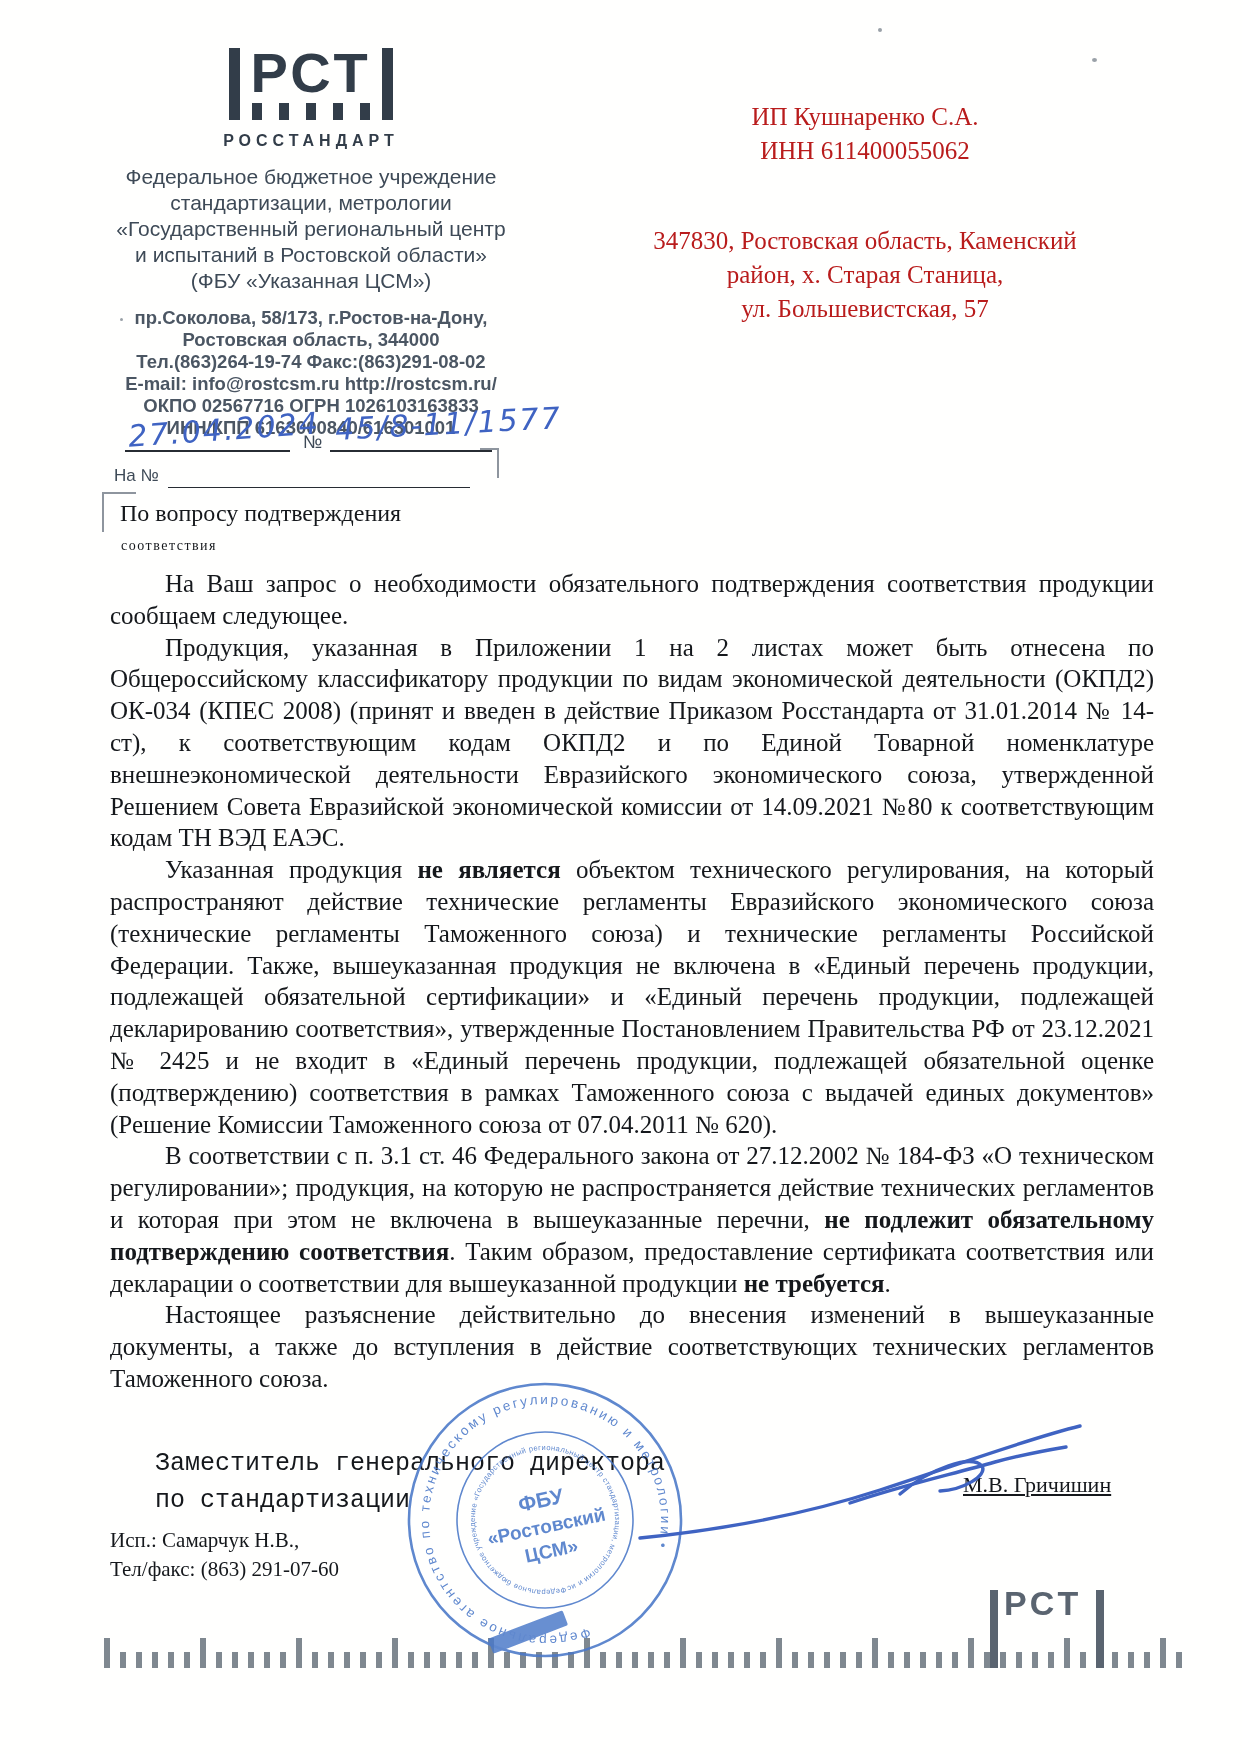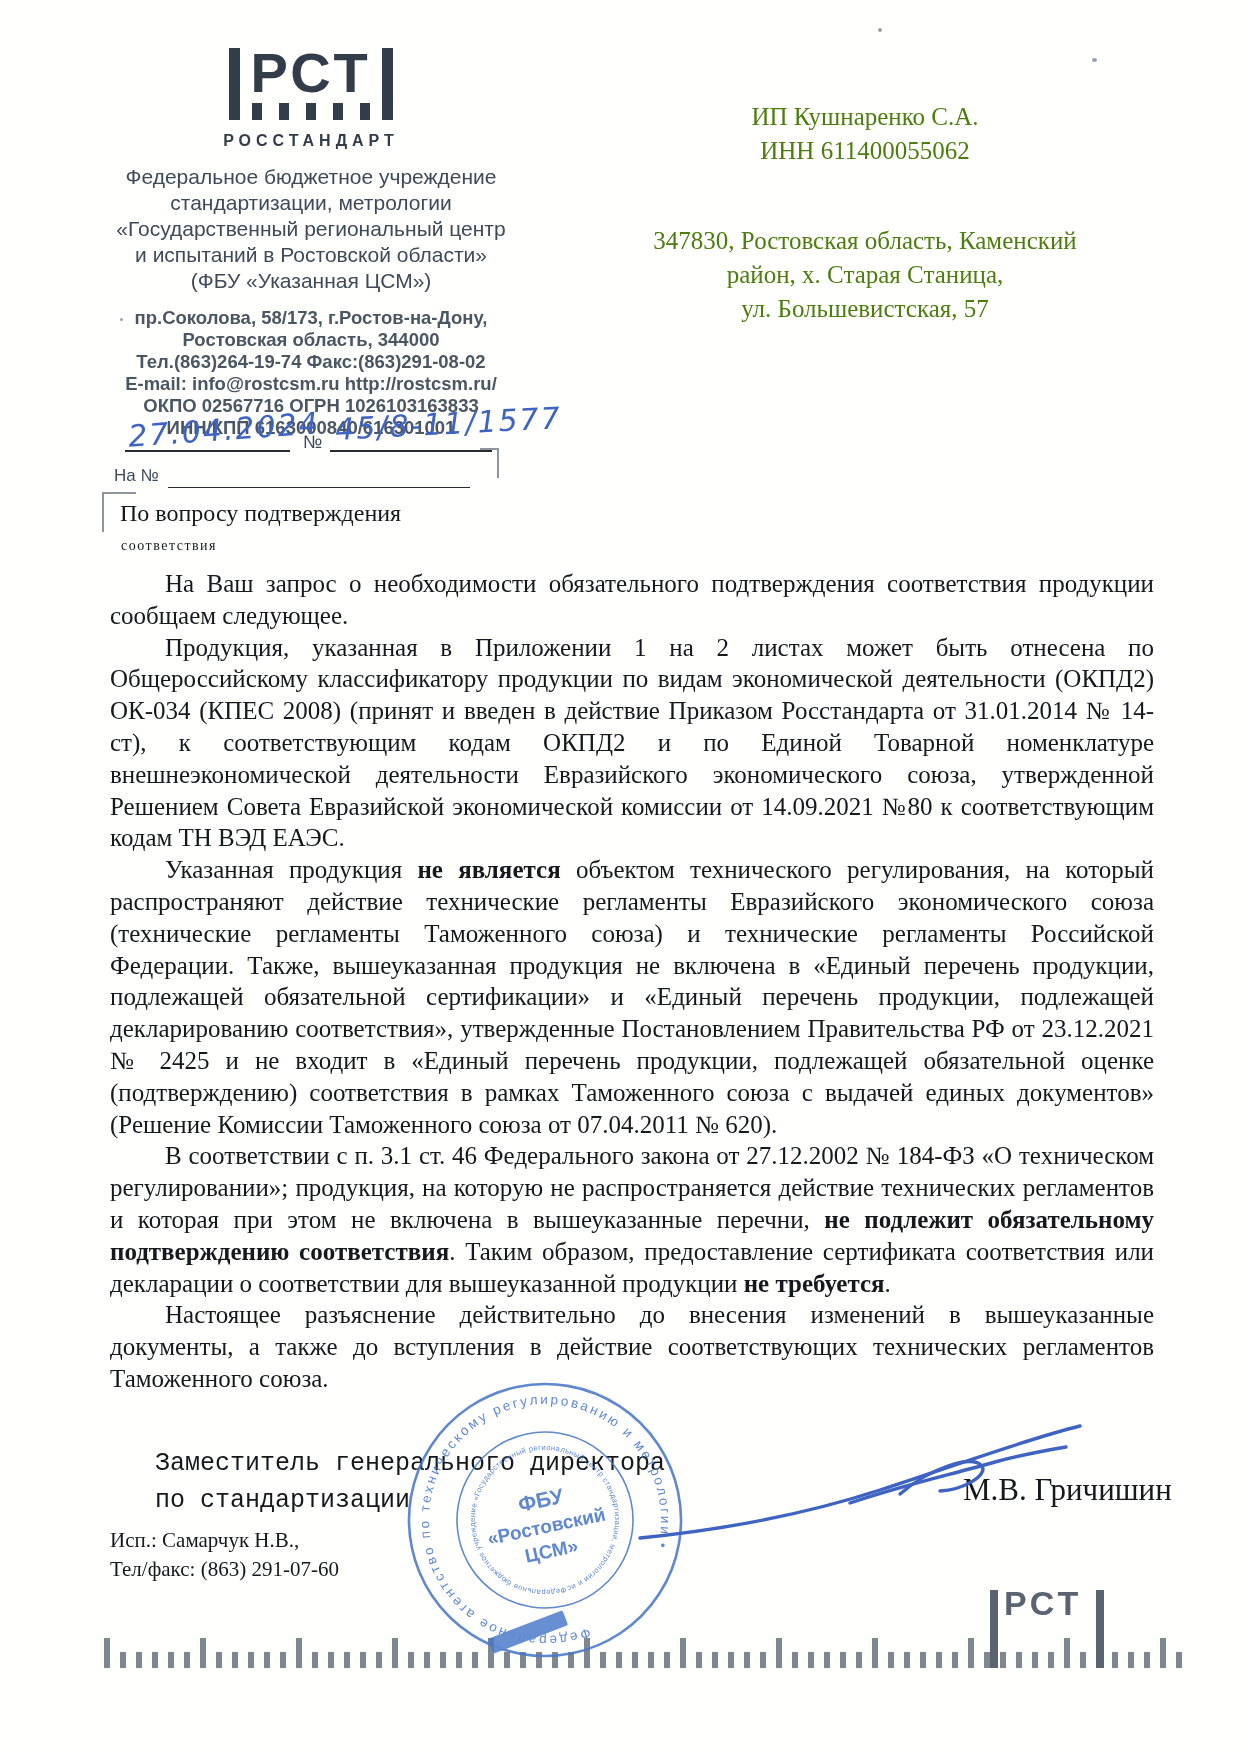--- a/index.html
+++ b/index.html
@@ -31,29 +31,29 @@
   .uline{position:absolute;border-bottom:2px solid #272c33;}
   .num-label{position:absolute;font-family:"Liberation Sans", sans-serif;font-size:18px;color:#3e4a57;}
   .corner{position:absolute;border-color:#8e959e;}
   .corner.tl{border-left:2px solid #8e959e;border-top:2px solid #8e959e;}
   .corner.tr{border-right:2px solid #8e959e;border-top:2px solid #8e959e;}
   
   .subj1{position:absolute;left:120px;top:500px;font-size:24px;}
   .subj2{position:absolute;left:121px;top:538px;font-size:14px;letter-spacing:1.5px;}
   
   .recipient{position:absolute;left:620px;top:100px;width:490px;text-align:center;
-      font-size:25px;line-height:34px;color:#4d7c0f;}
+      font-size:25px;line-height:34px;color:#b91c1c;}
   .recipient .addr{margin-top:56px;}
   
   .body-text{position:absolute;left:110px;top:568px;width:1044px;}
   .para{margin:0;text-align:justify;text-indent:55px;font-size:25px;line-height:31.8px;}
   .para .b{font-weight:bold;}
   
   .sig-pos{position:absolute;left:155px;top:1445px;font-size:25px;line-height:37px;font-family:Liberation Mono, monospace;}
-  .sig-name{position:absolute;left:963px;top:1472px;font-size:31px;}
+  .sig-name{position:absolute;left:963px;top:1472px;font-size:22px;text-decoration:underline;}
   .executor{position:absolute;left:110px;top:1526px;font-size:21px;line-height:29px;}
   
   .stamp{position:absolute;left:395px;top:1370px;width:300px;height:300px;
          transform:rotate(-12deg);opacity:.88;z-index:3;}
   .ink{position:absolute;left:600px;top:1398px;width:520px;height:160px;z-index:4;}
   
   .ruler{position:absolute;left:104px;top:1626px;width:1095px;height:42px;
          display:flex;align-items:flex-end;z-index:2;}
   .tick{width:6px;height:16px;margin-right:10px;background:#6d7781;opacity:.88;}
   .tick.tall{height:30px;}

